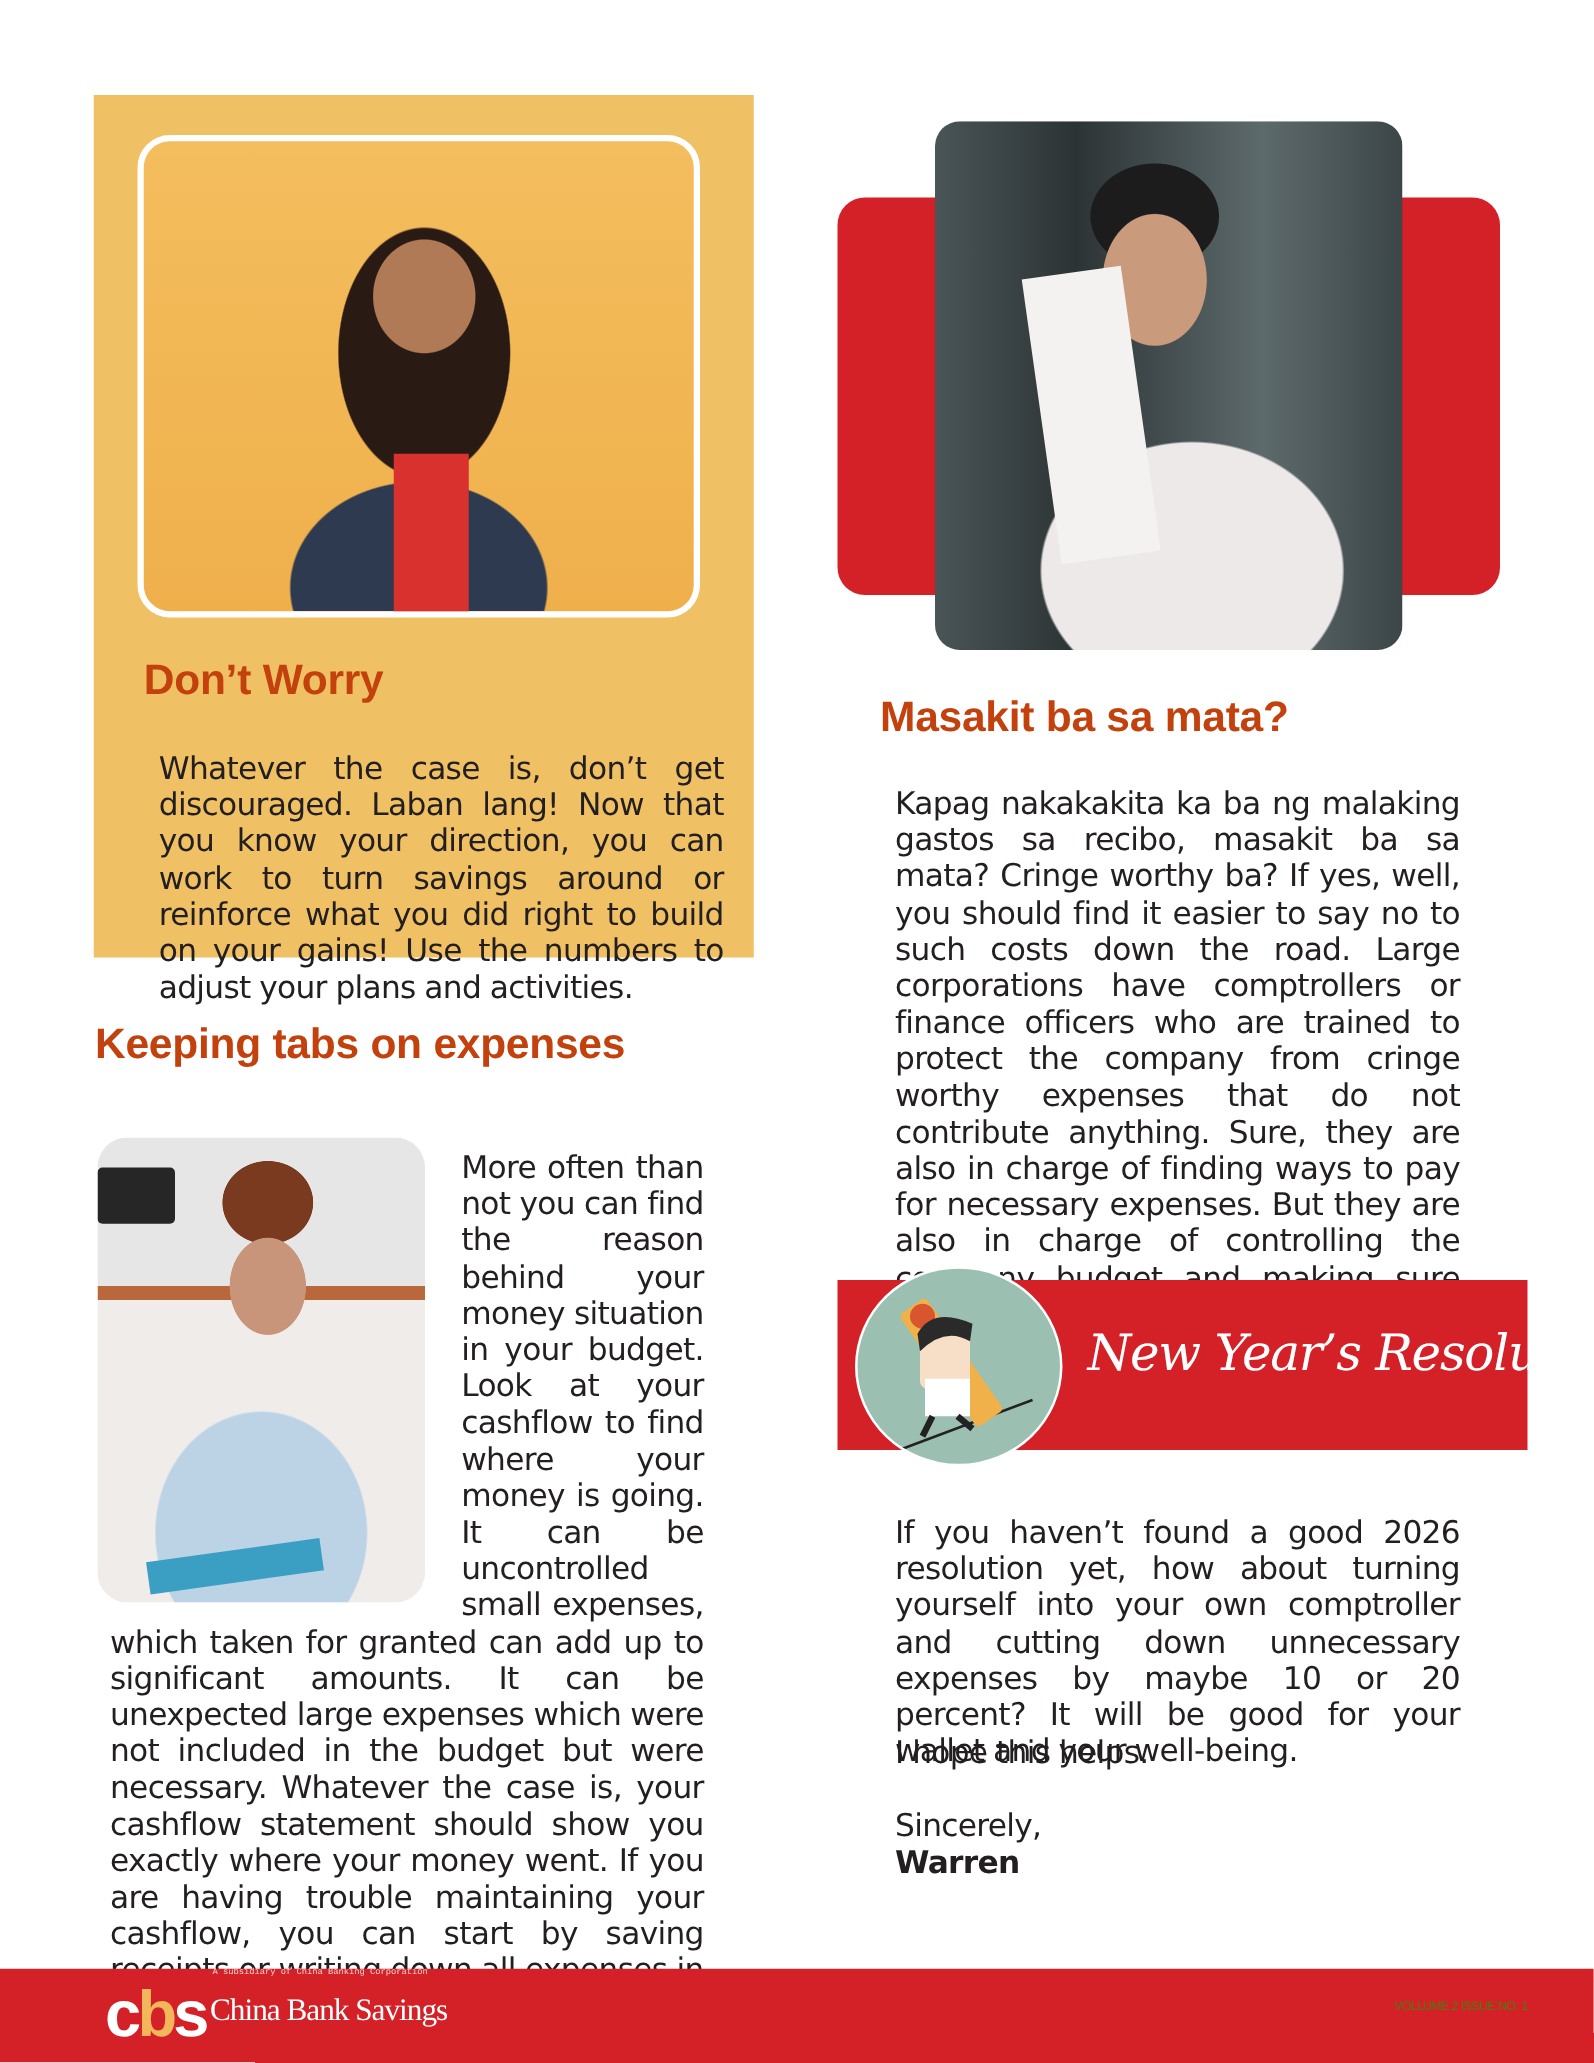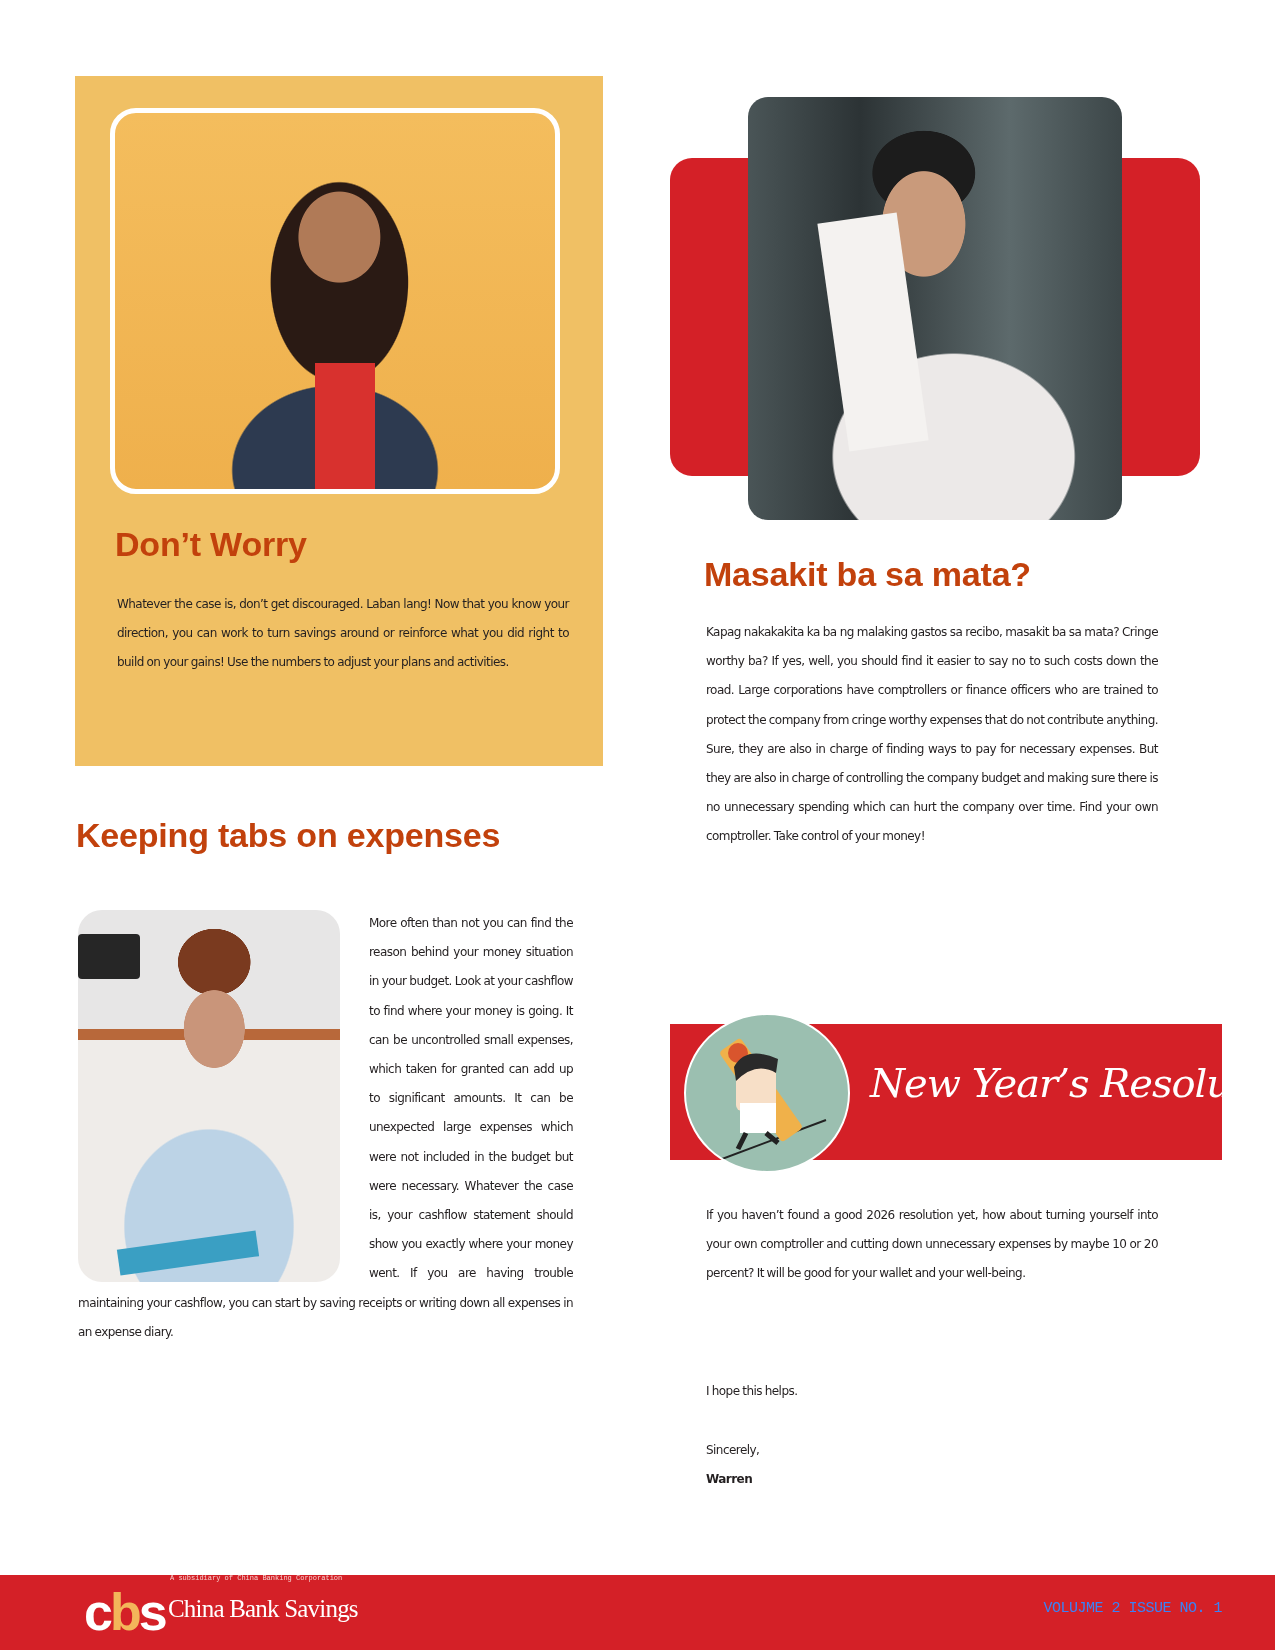--- a/index.html
+++ b/index.html
@@ -1,20 +1,20 @@
 <!DOCTYPE html>
 <html><head>
 <meta charset="utf-8">
 <style>
   html, body { margin:0; padding:0; }
   body { width:1275px; height:1650px; position:relative; background:#ffffff; overflow:hidden;
          font-family:"Liberation Sans", sans-serif; color:#231f20; }
   .abs { position:absolute; }
   .heading { font-family:"Liberation Sans", sans-serif; font-weight:bold; color:#c2410c; font-size:34px; letter-spacing:-0.2px; margin:0;text-align:right; }
-  .body-text { font-family:"DejaVu Sans", sans-serif; font-size:12px; line-height:29.2px; color:#231f20; text-align:justify; margin:2px; letter-spacing:-0.55px; word-spacing:-0.5px; }
+  .body-text { font-family:"DejaVu Sans", sans-serif; font-size:25px; line-height:29.2px; color:#231f20; text-align:justify; margin:12px; letter-spacing:-0.55px; word-spacing:-0.5px; }
 
   
   .yellow-box { left:75px; top:76px; width:528px; height:690px; background:#f0c064; }
   .photo-frame-woman { left:110px; top:108px; width:450px; height:386px; border:5px solid #ffffff; border-radius:26px; box-sizing:border-box;
      background: radial-gradient(ellipse 90px 100px at 51% 33%, #b07a57 0 45%, transparent 46%),
                  radial-gradient(ellipse 110px 160px at 51% 45%, #2a1a14 0 62%, transparent 63%),
                  radial-gradient(ellipse 170px 140px at 50% 95%, #2d3a50 0 60%, transparent 61%),
                  linear-gradient(180deg, #f4bd5d, #efb04c); overflow:hidden; }
   .woman-shirt { position:absolute; left:200px; top:250px; width:60px; height:130px; background:#d8312e; }
 
@@ -40,21 +40,21 @@
   .res-banner { left:670px; top:1024px; width:552px; height:136px; background:#d42027; }
   .res-circle { left:684px; top:1013px; width:166px; height:160px; border-radius:50%; background:#9bbfb0; border:2px solid #ffffff; box-sizing:border-box; overflow:hidden; }
   .res-title { left:870px; top:1060px; font-family:"DejaVu Serif", serif; font-style:italic; color:#ffffff; font-size:40px; letter-spacing:-1px; white-space:nowrap; }
 
   
   .footer { left:0; top:1575px; width:1275px; height:75px; background:#d42027; }
   .logo-mark { left:84px; top:1592px; font-family:"Liberation Sans", sans-serif; font-weight:bold; font-size:52px; color:#ffffff; letter-spacing:-3px; line-height:40px; }
   .logo-mark .b { color:#f3b65a; }
   .logo-name { left:168px; top:1595px; font-family:Liberation Serif, serif; font-size:25px; color:#ffffff; letter-spacing:-0.8px; white-space:nowrap; }
   .logo-sub { left:170px; top:1574px; font-family:Liberation Mono, monospace; font-size:7px; color:#f6d2cf; white-space:nowrap; }
-  .issue { right:53px; top:1600px; font-family:Liberation Mono, monospace; font-size:15px; color:#3b82f6; letter-spacing:-0.5px; white-space:nowrap; }
+  .issue { right:53px; top:1600px; font-family:Liberation Sans, sans-serif; font-size:10px; color:#4d7c0f; letter-spacing:-0.5px; white-space:nowrap; }
 </style>
 </head>
 <body>
 
 <div class="abs yellow-box"></div>
 <div class="abs photo-frame-woman">
   <div class="woman-shirt"></div>
 </div>
 <h2 class="abs heading" style="left:115px; top:525px;">Don’t Worry</h2>
 <p class="abs body-text" style="left:115px; top:588px; width:452px;">Whatever the case is, don’t get discouraged. Laban lang! Now that you know your direction, you can work to turn savings around or reinforce what you did right to build on your gains! Use the numbers to adjust your plans and activities.</p>

